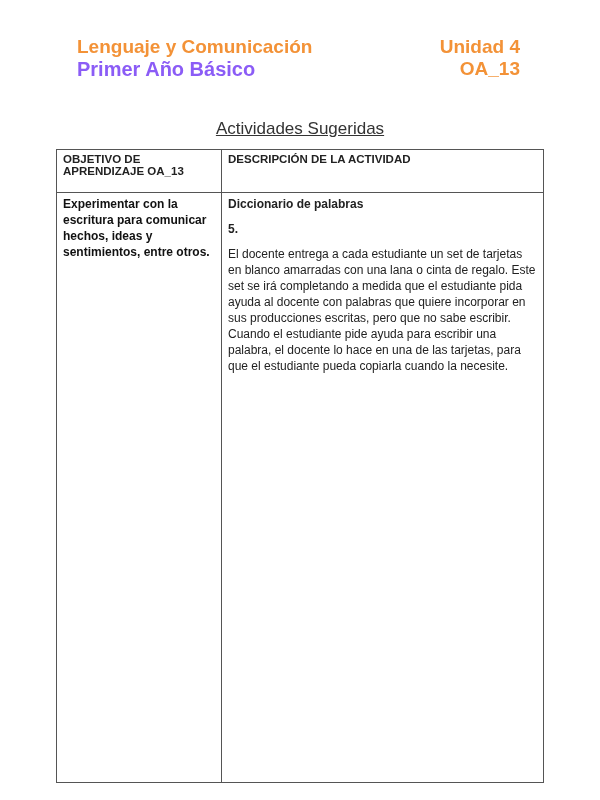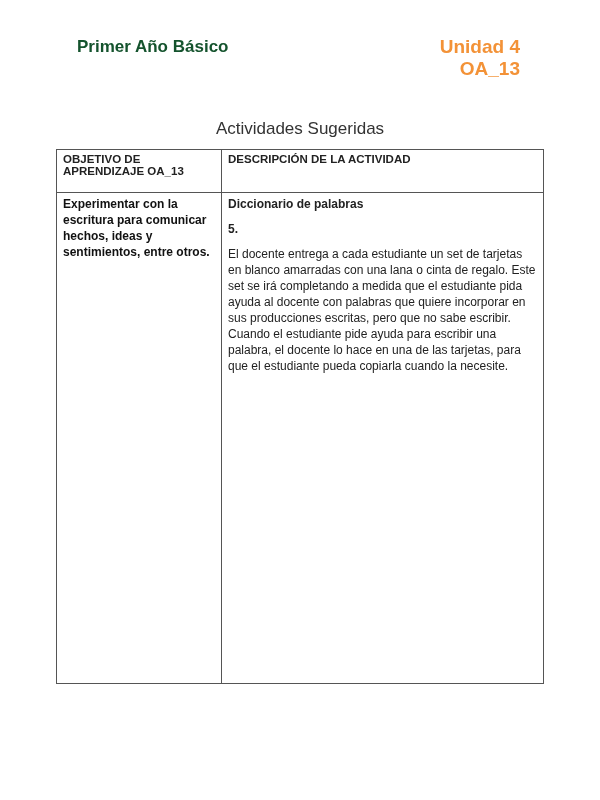--- a/index.html
+++ b/index.html
@@ -1,38 +1,39 @@
 <!DOCTYPE html>
 <html><head>
 <meta charset="utf-8">
 <style>
   html, body { margin: 0; padding: 0; background: #ffffff; }
   body { width: 600px; height: 800px; position: relative; overflow: hidden;
          font-family: "Liberation Sans", sans-serif; color: #111; }
   .hdr-left { position: absolute; left: 77px; top: 36px; }
   .hdr-right { position: absolute; right: 80px; top: 36px; text-align: right; }
   .title-orange { color: #f39237; font-weight: bold; font-size: 19px; line-height: 22px; }
-  .title-black { color: #14532d; font-weight: bold; font-size: 17px; line-height: 22px; }
+  .title-black { color: #8b5cf6; font-weight: bold; font-size: 20px; line-height: 22px; }
   .section-title { position: absolute; left: 0; width: 600px; top: 119px; text-align: center;
-                   font-size: 17px; color: #333; font-weight: normal; }
-  table.act { position: absolute; left: 56px; top: 149px; width: 488px; height: 535px;
+                   font-size: 17px; color: #333; font-weight: normal; text-decoration: underline; }
+  table.act { position: absolute; left: 56px; top: 149px; width: 488px; height: 634px;
               border-collapse: collapse; }
   table.act td, table.act th { border: 1.5px solid #555; vertical-align: top; padding: 3px 6px; }
   table.act th { font-size: 11.5px; font-weight: bold; color: #222; height: 36px; }
   th.col1 { text-align: left; width: 152px; }
   th.col2 { text-align: left; }
   td.obj { font-size: 12px; font-weight: bold; line-height: 16px; padding-top: 4px; }
   td.desc { font-size: 12px; line-height: 16px; color: #222; padding-top: 4px; }
   .act-name { font-weight: bold; margin-bottom: 9px; }
   .act-num { font-weight: bold; margin-bottom: 9px; }
 </style>
 </head>
 <body>
 
 <div class="hdr-left">
+  <div class="title-orange">Lenguaje y Comunicación</div>
   <div class="title-black">Primer Año Básico</div>
 </div>
 <div class="hdr-right">
   <div class="title-orange">Unidad 4</div>
   <div class="title-orange">OA_13</div>
 </div>
 
 <div class="section-title">Actividades Sugeridas</div>
 
 <table class="act">

